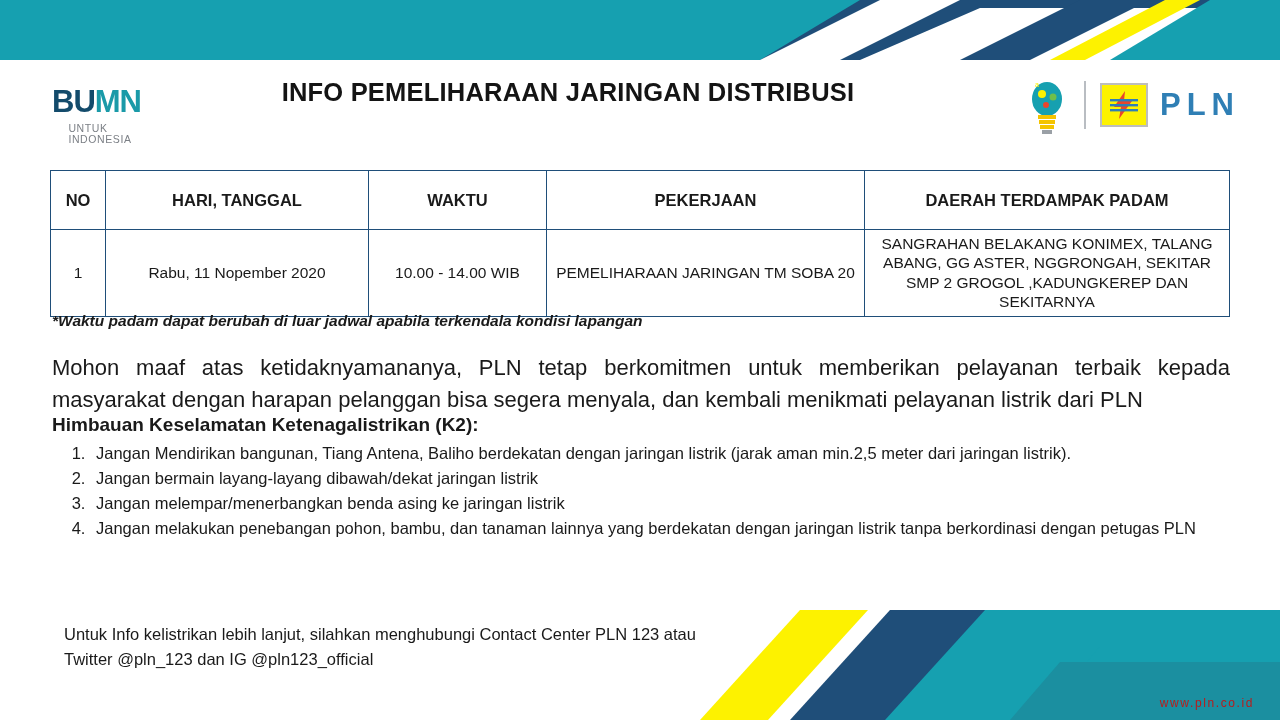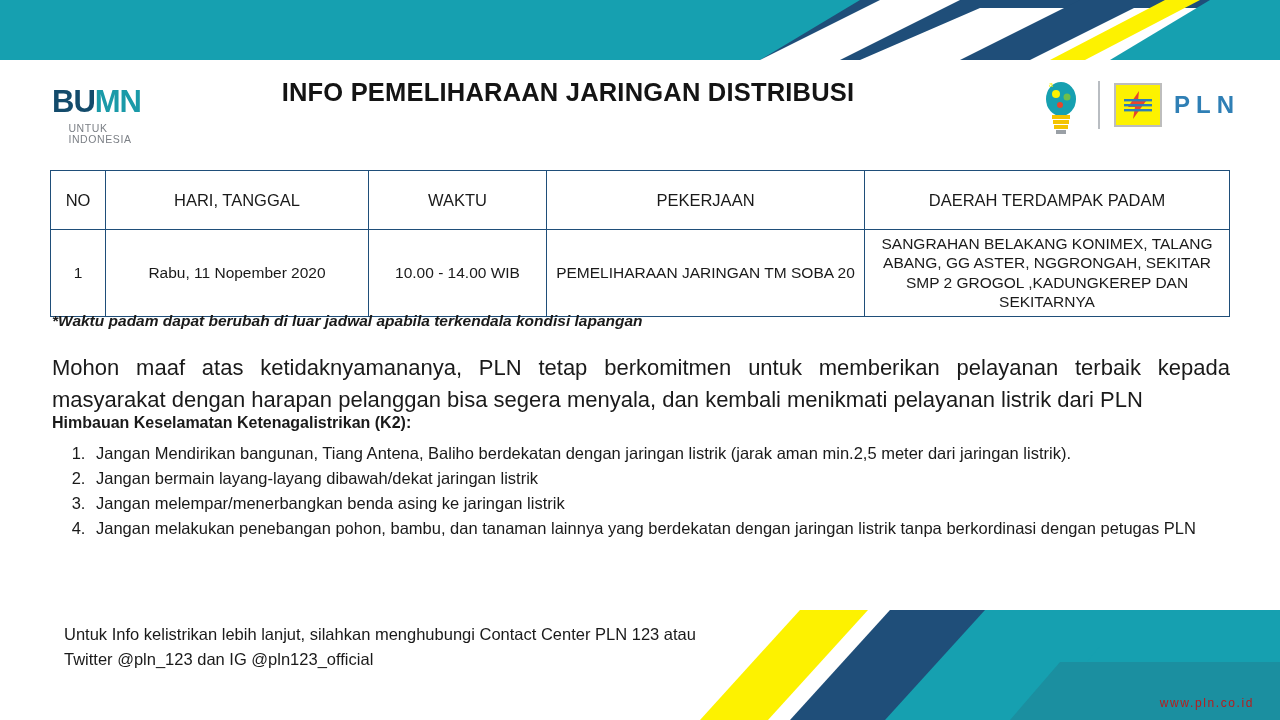--- a/index.html
+++ b/index.html
@@ -125,21 +125,21 @@
     height: 40px;
     background: #fdf200;
     border: 2px solid #bdbdbd;
     position: relative;
     display: flex;
     align-items: center;
     justify-content: center;
     margin-right: 12px;
   }
   .pln-text {
-    font-size: 24px;
+    font-size: 31px;
     font-weight: bold;
     color: #2f7fb5;
     letter-spacing: 6px;
     font-family: "Liberation Sans", sans-serif;
   }
 
   
   table.schedule {
     position: absolute;
     left: 50px;
@@ -150,21 +150,21 @@
   }
   table.schedule th,
   table.schedule td {
     border: 1px solid #1f4e79;
     padding: 4px 6px;
     text-align: center;
     vertical-align: middle;
   }
   table.schedule th {
     font-size: 16.5px;
-    font-weight: normal;
+    font-weight: bold;
     height: 50px;
   }
   table.schedule td {
     font-size: 15.5px;
     height: 72px;
     line-height: 1.25;
   }
   .col-no    { width: 42px; }
   .col-hari  { width: 250px; }
   .col-waktu { width: 165px; }
@@ -187,21 +187,21 @@
     top: 352px;
     width: 1178px;
     font-size: 22px;
     line-height: 1.45;
     text-align: justify;
   }
   .k2-title {
     position: absolute;
     left: 52px;
     top: 414px;
-    font-size: 16px;
+    font-size: 19px;
     font-weight: bold;
   }
   ol.k2-list {
     position: absolute;
     left: 52px;
     top: 442px;
     width: 1178px;
     margin: 0;
     padding-left: 38px;
     font-size: 16.5px;

